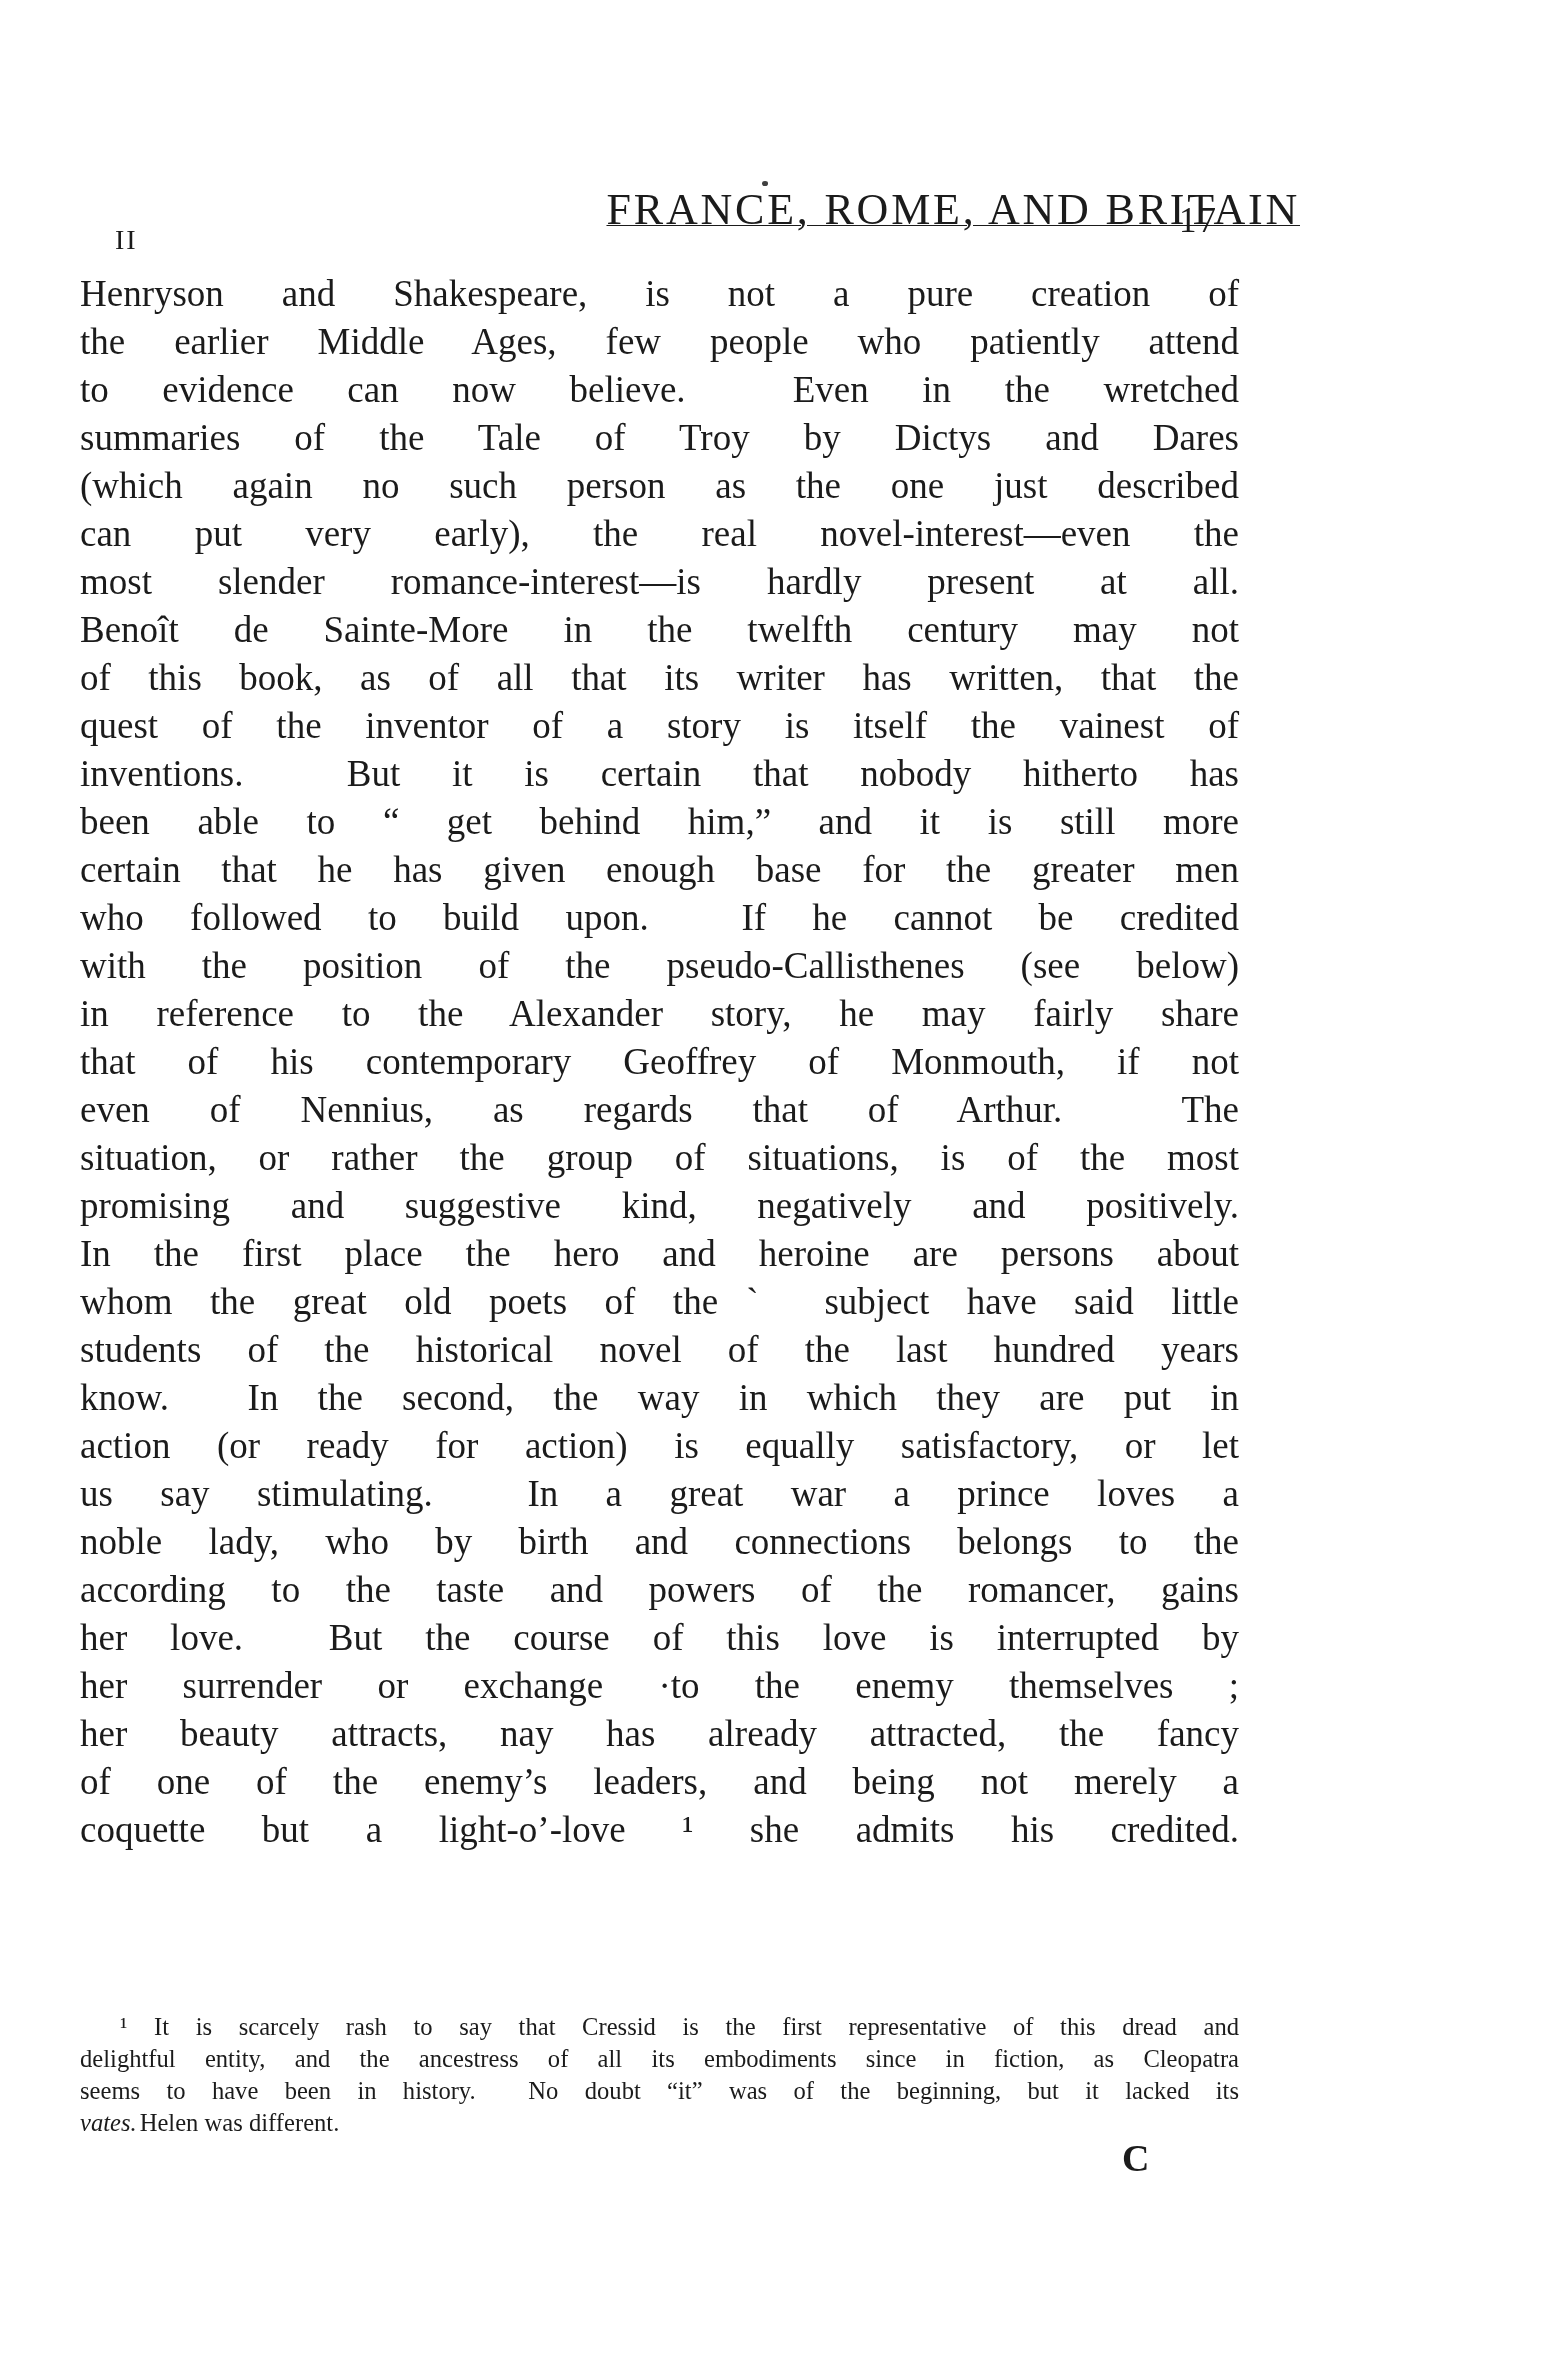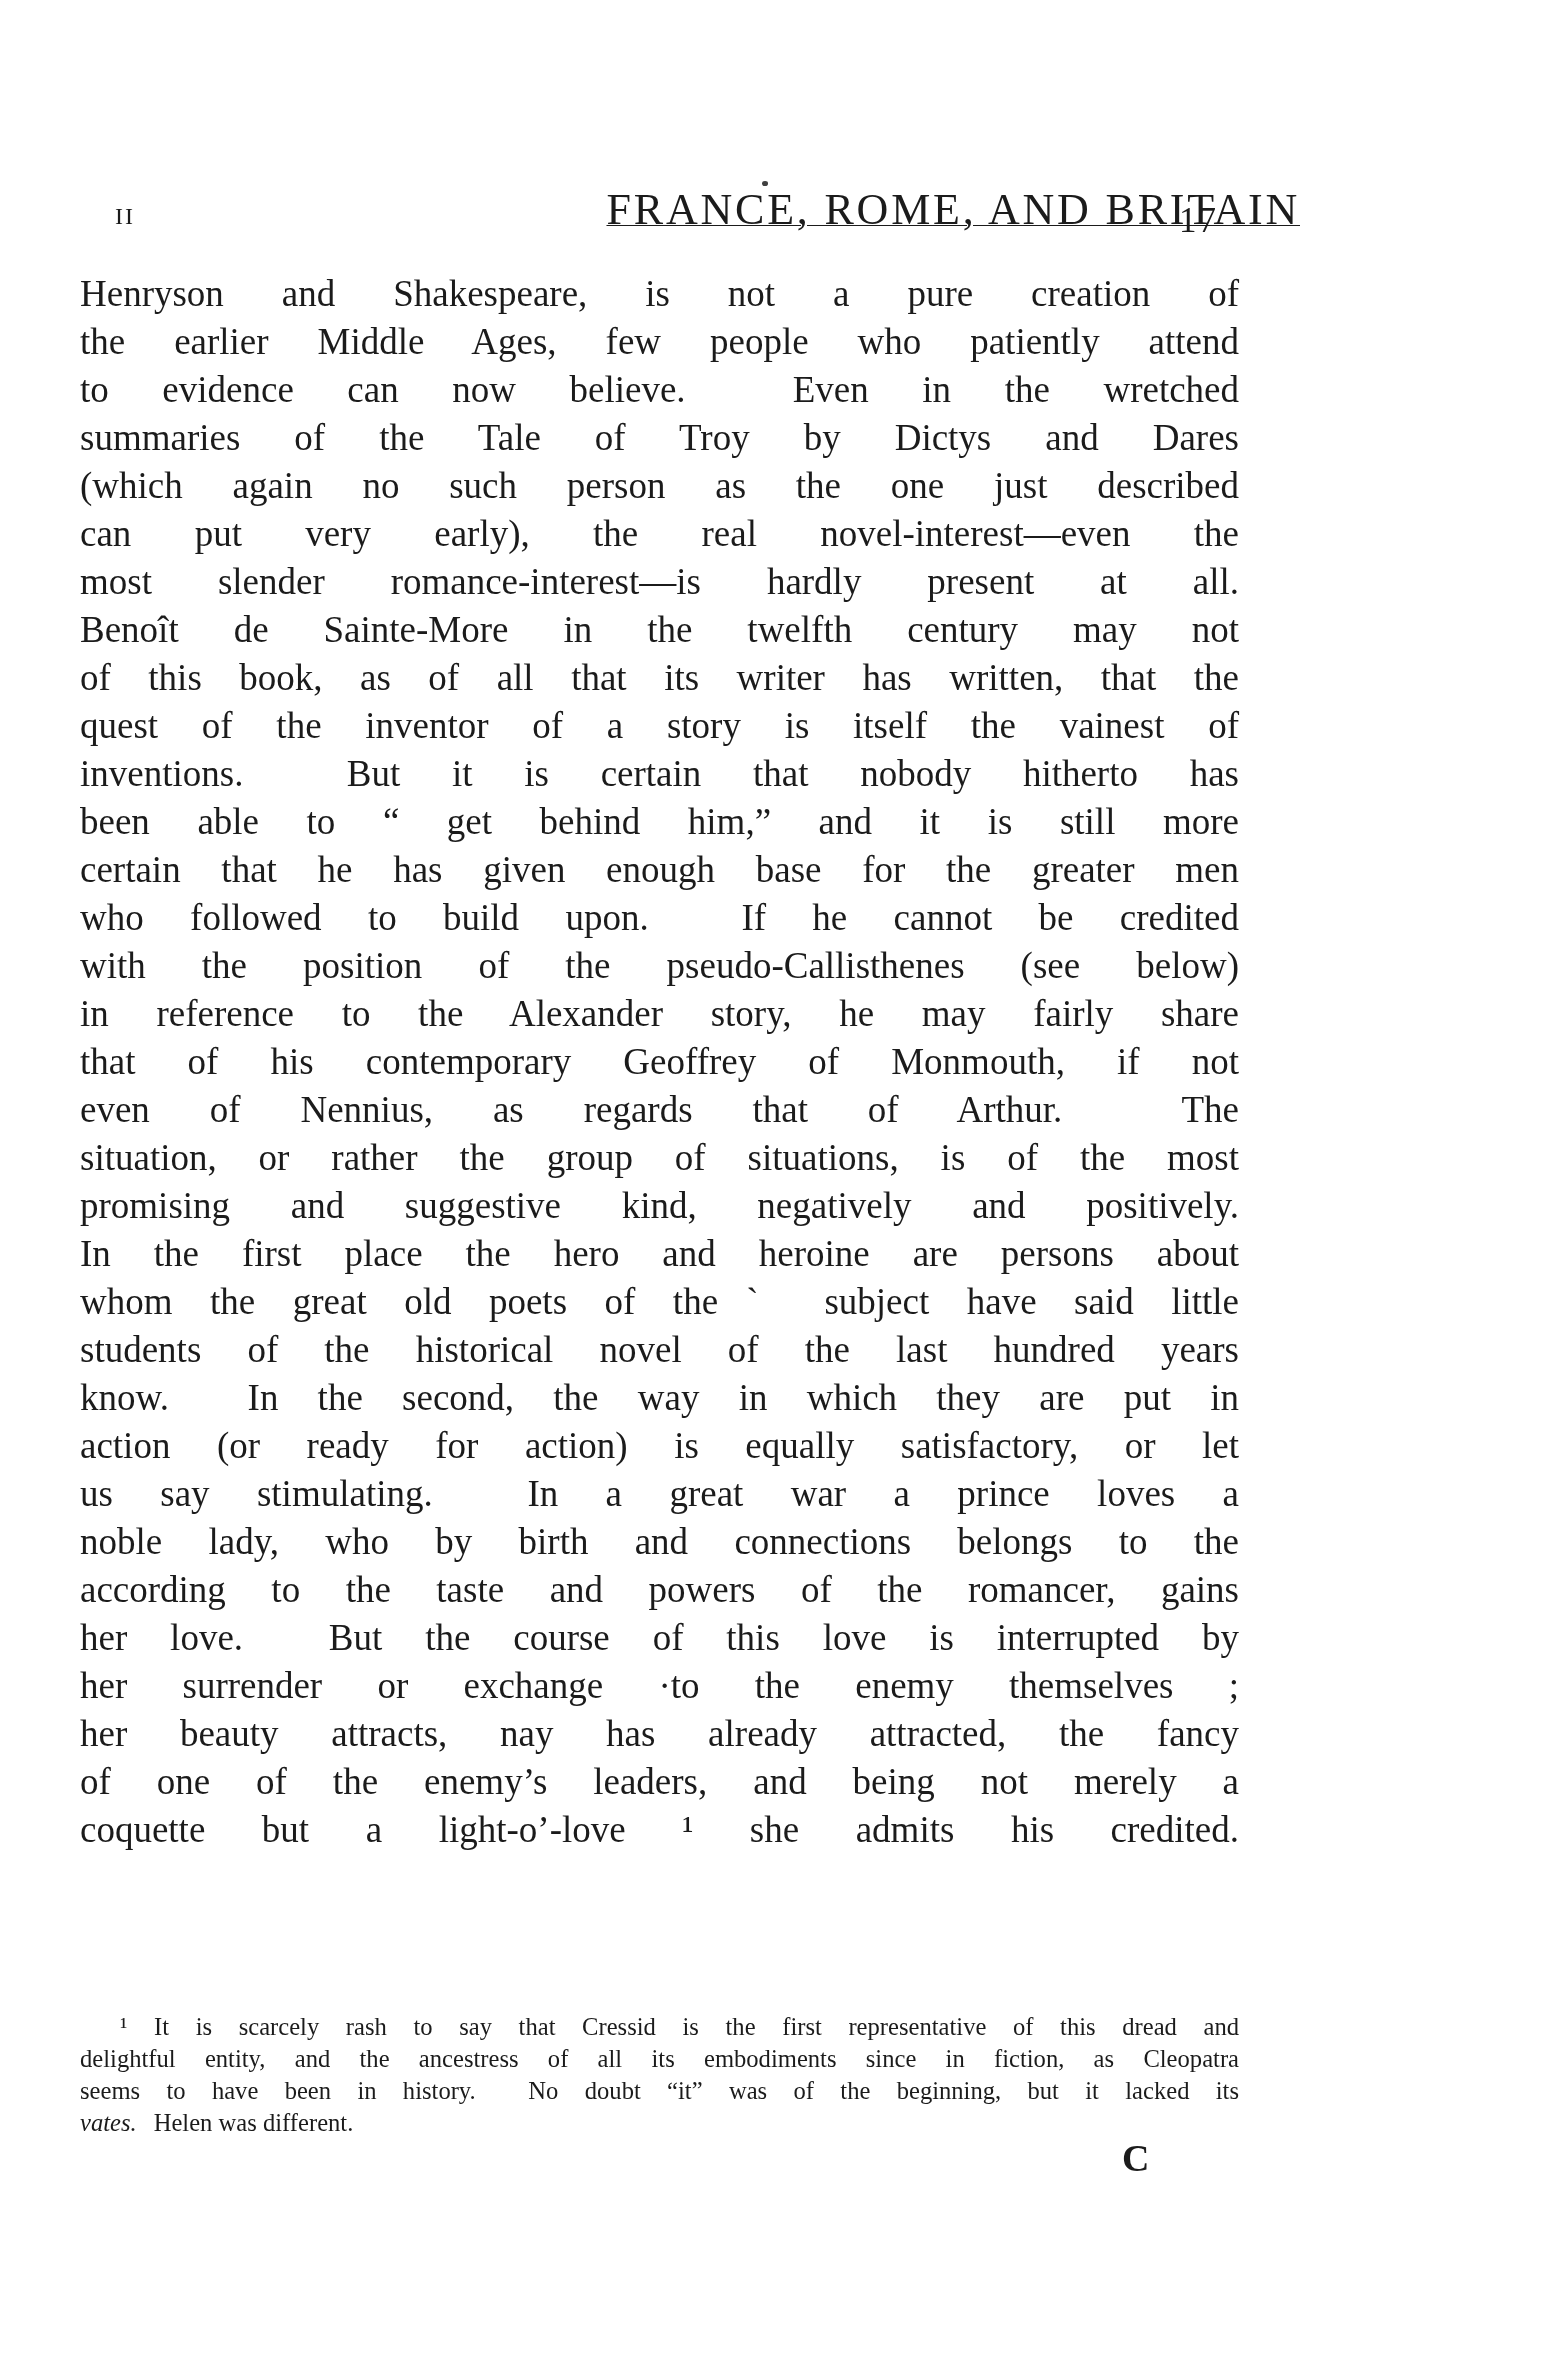--- a/index.html
+++ b/index.html
@@ -8,22 +8,22 @@
     background: #ffffff;
     color: #1b1b1b;
     font-family: "Liberation Serif", "DejaVu Serif", serif;
     position: relative;
     overflow: hidden;
   }
   .page { position: absolute; inset: 0; }
 
   
   .chapter-numeral {
-    position: absolute; left: 115px; top: 204px;
-    font-size: 24px; letter-spacing: 1.9px; line-height: 1;
+    position: absolute; left: 115px; top: 226px;
+    font-size: 28px; letter-spacing: 1.9px; line-height: 1;
   }
   .title-wrap {
     position: absolute; left: 80px; top: 188px; width: 1159px;
     text-align: right;
     text-decoration: underline;
   }
   .running-title {
     position: relative; left: 61px;
     font-size: 44px; letter-spacing: 2.8px; line-height: 1;
     white-space: nowrap;
@@ -50,21 +50,21 @@
     font-size: 24.6px; line-height: 32px;
   }
   .footnote .fn-line {
     text-align: justify;
     text-align-last: justify;
     height: 32px;
   }
   .footnote .fn-line.first { text-indent: 40px; }
   .footnote .fn-last { text-align: left; text-align-last: left; height: 32px; }
   .footnote .fn-italic { font-style: italic; }
-  .footnote .fn-rest { margin-left: 17px; }
+  .footnote .fn-rest { margin-left: 3px; }
 
   
   .signature-mark {
     position: absolute; left: 1122px; top: 2139px;
     font-size: 38px; font-weight: 700; line-height: 1;
   }
 
   
   .scan-speck {
     position: absolute; left: 762px; top: 181px;

